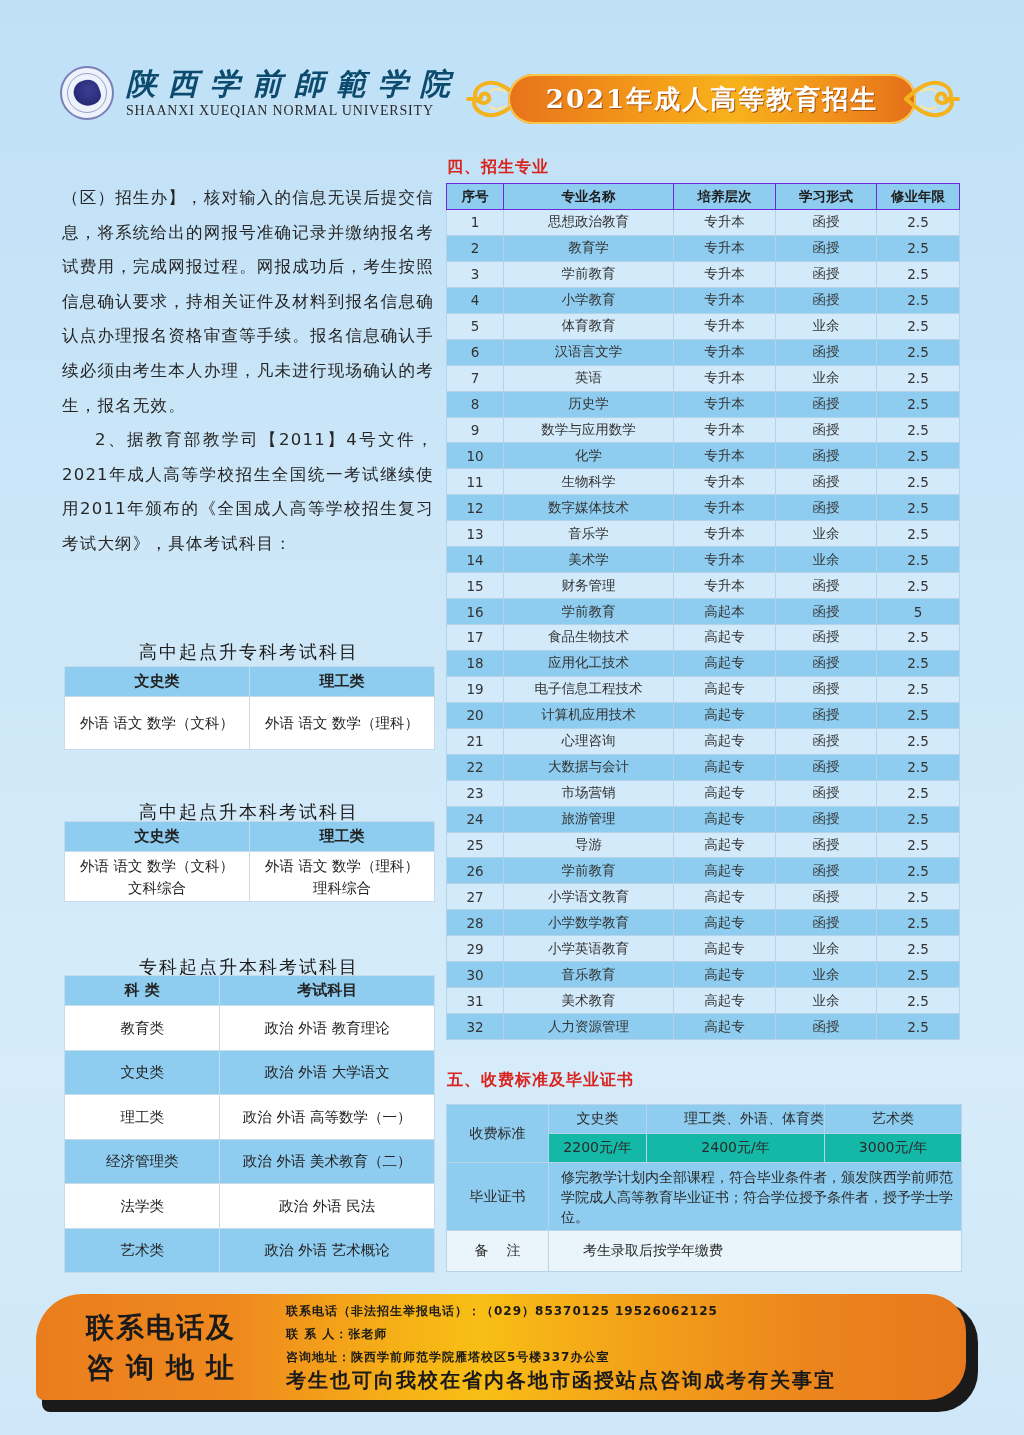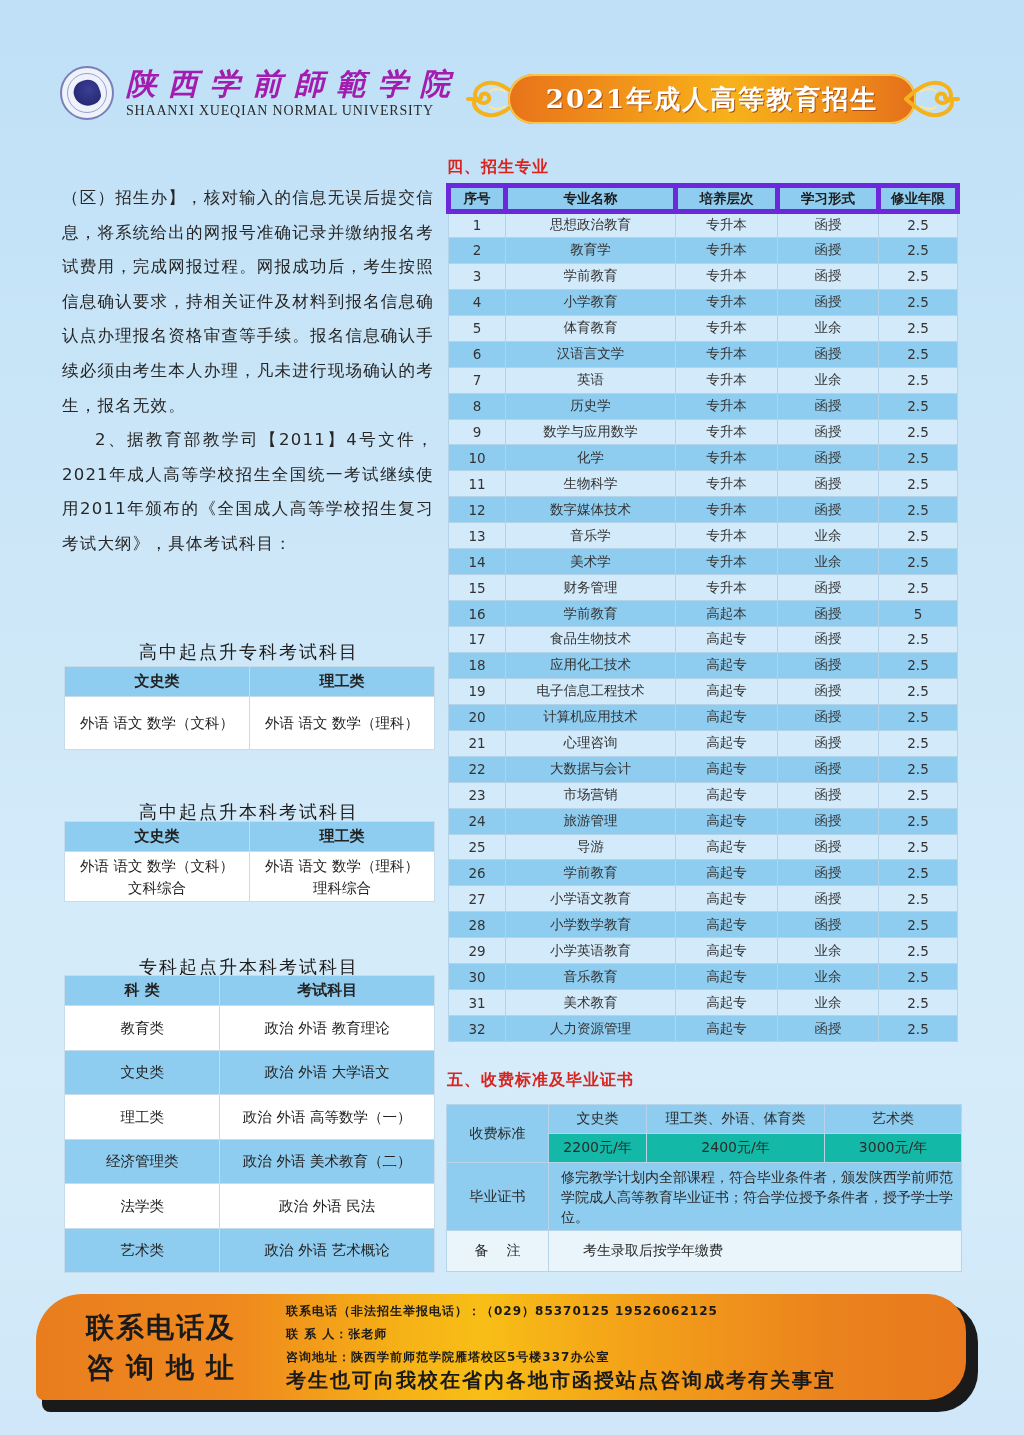--- a/index.html
+++ b/index.html
@@ -24,21 +24,21 @@
     border: 1px solid #9aa0cc;
   }
   .seal-glyph {
     width: 26px; height: 26px; border-radius: 50% 50% 40% 60%;
     background: radial-gradient(circle at 60% 40%, #3b3f94 0%, #2a2d7a 60%, #20226a 100%);
     transform: rotate(-20deg);
   }
   .school-names { margin-left: 12px; }
   .school-cn {
     font-family: "DejaVu Serif", "Liberation Serif", serif;
-    font-size: 30px; font-weight: bold; letter-spacing: 12px; color: #a21caf;
+    font-size: 30px; font-weight: bold; letter-spacing: 12px; color: #0c4a6e;
     line-height: 34px; font-style: italic;
   }
   .school-en {
     font-family: "Liberation Serif", "DejaVu Serif", serif;
     font-size: 14px; letter-spacing: 0.8px; color: #2a2a2a; margin-top: 2px;
   }
   .banner-wrap { position: absolute; left: 466px; top: 68px; width: 494px; height: 62px; }
   .banner-orn {
     position: absolute; top: 8px; width: 56px; height: 46px;
   }
@@ -86,21 +86,21 @@
   
   .section-title {
     position: absolute; left: 447px; font-size: 16px; font-weight: bold;
     color: #d9231c; letter-spacing: 1px;
   }
   .majors {
     position: absolute; left: 446px; top: 183px; width: 514px;
   }
   .majors th {
     background: #8fcdf0; font-size: 13.5px; font-weight: bold; color: #1e1e1e;
-    height: 26px; border: 5px solid #6d28d9;
+    height: 26px; border: 1px solid #6d28d9;
   }
   .majors td {
     font-size: 13.5px; color: #333; text-align: center; height: 25.95px;
     border: 1px solid #b5d3e8; padding: 0;
   }
   .majors tr:nth-child(odd) td { background: #d3eafa; }
   .majors tr:nth-child(even) td { background: #8fcdf0; }
 
   
   .fees { position: absolute; left: 446px; top: 1104px; width: 516px; }
@@ -480,21 +480,21 @@
       </tr>
     </tbody>
 </table>
 
 <div class="section-title" style="top:1070px;">五、收费标准及毕业证书</div>
 <table class="fees">
   <tbody>
       <tr style="height:29px;">
     <td class="blue" rowspan="2" style="width:102px;">收费标准</td>
     <td class="blue" style="width:98px;">文史类</td>
-    <td class="blue" style="width:178px;">理工类、外语、体育类</td>
+    <td class="blue" style="width:178px;text-align:right;">理工类、外语、体育类</td>
     <td class="blue">艺术类</td>
   </tr>
   <tr style="height:29px;">
     <td class="light">2200元/年</td>
     <td class="light">2400元/年</td>
     <td class="light">3000元/年</td>
   </tr>
   <tr style="height:68px;">
     <td class="blue">毕业证书</td>
     <td class="blue cert-text" colspan="3">修完教学计划内全部课程，符合毕业条件者，颁发陕西学前师范学院成人高等教育毕业证书；符合学位授予条件者，授予学士学位。</td>

